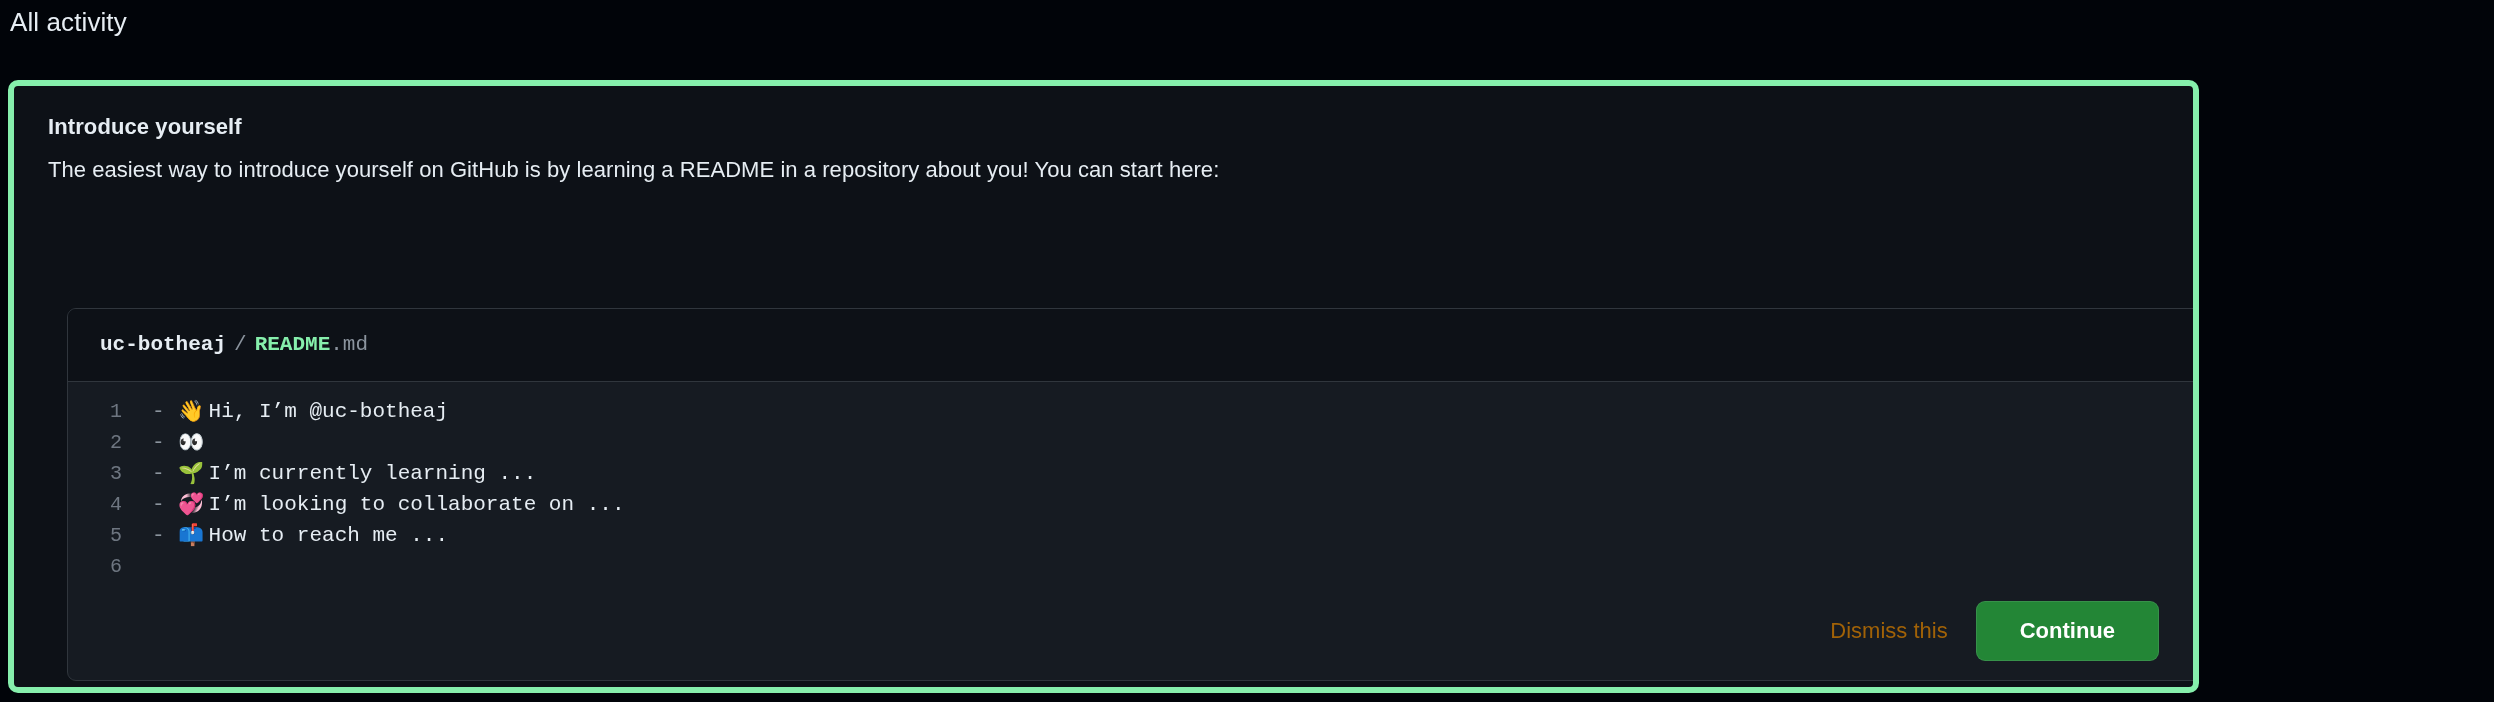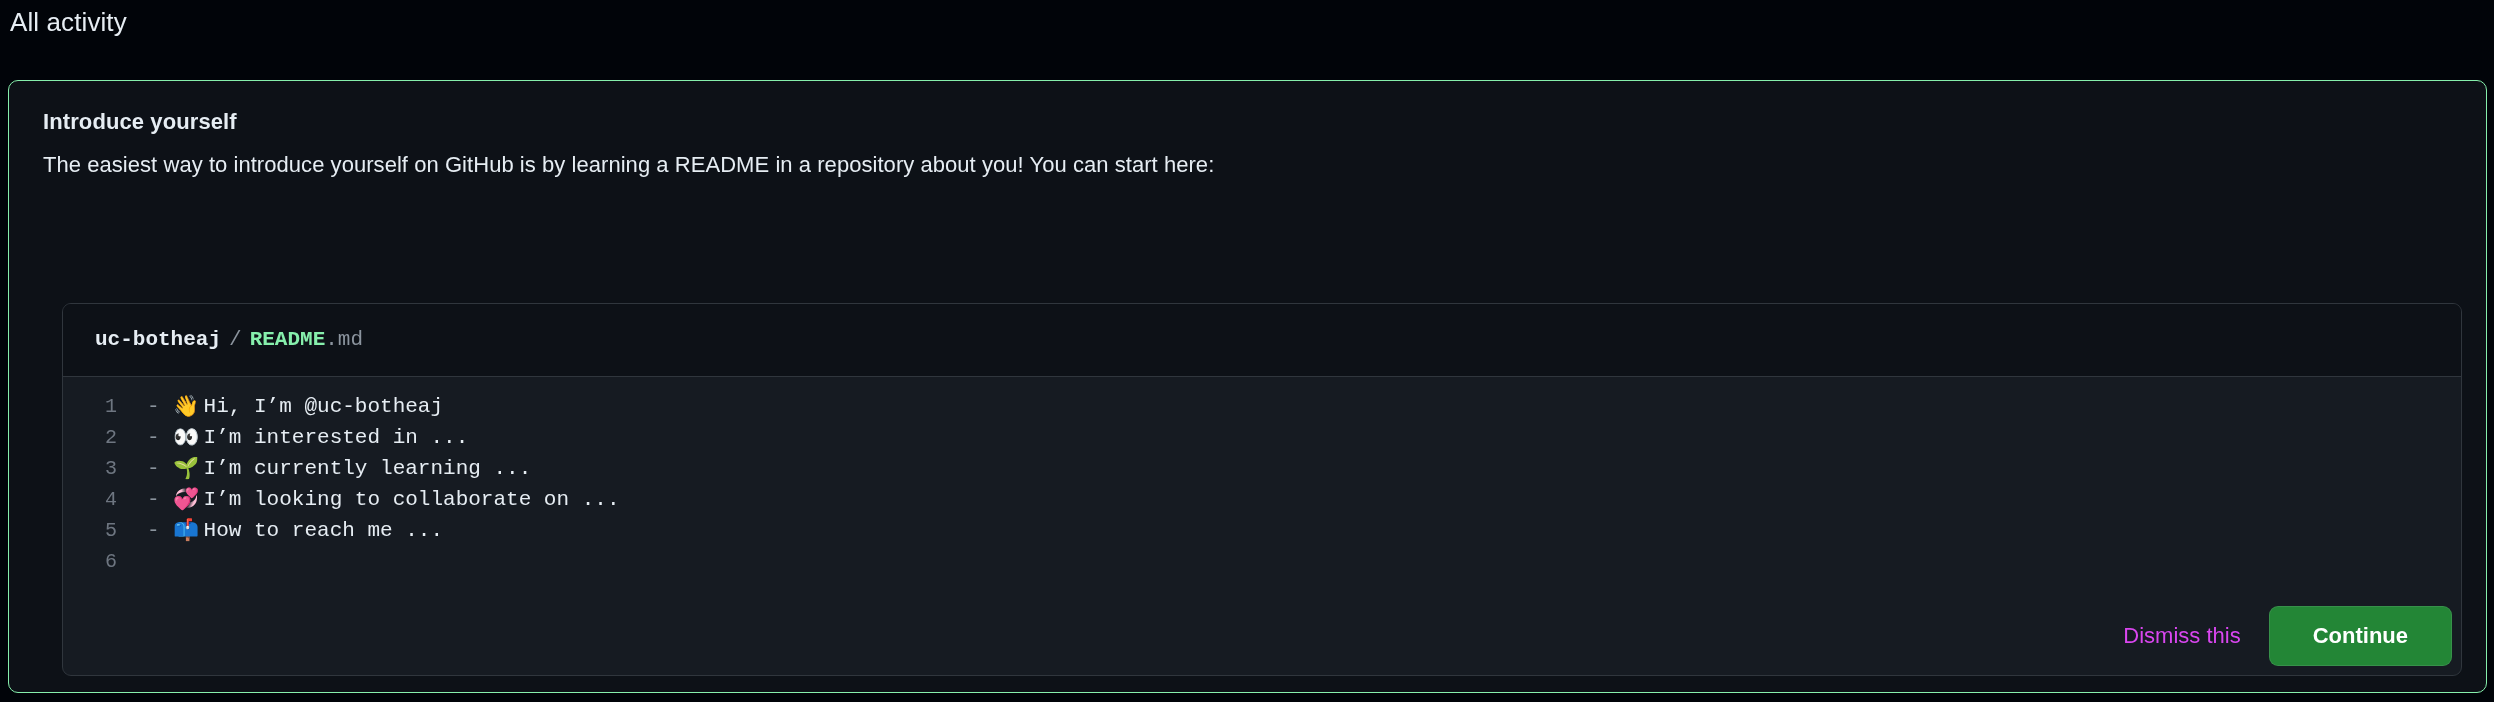--- a/index.html
+++ b/index.html
@@ -32,24 +32,24 @@
     color: #e6edf3;
     letter-spacing: 0.1px;
     white-space: nowrap;
   }
 
   
   .activity-card {
     position: absolute;
     left: 8px;
     top: 80px;
-    width: 2479px;
+    width: 2191px;
     height: 613px;
     background: #0d1117;
-    border: 1px solid #86efac;
+    border: 6px solid #86efac;
     border-radius: 10px;
     overflow: hidden;
   }
 
   .card-inner {
     position: relative;
     padding: 26px 34px 0 34px;
     height: 100%;
   }
 
@@ -172,21 +172,21 @@
   .card-actions {
     position: absolute;
     right: 34px;
     bottom: 26px;
     display: flex;
     align-items: center;
     gap: 28px;
   }
 
   .dismiss-link {
-    color: #d946ef;
+    color: #a16207;
     font-size: 22px;
     line-height: 28px;
     font-weight: 400;
     text-decoration: none;
     cursor: pointer;
     white-space: nowrap;
   }
 
   .continue-button {
     background: #238636;
@@ -222,21 +222,21 @@
           <div class="file-path">
             <span class="file-owner">uc-botheaj</span>
             <span class="file-sep">/</span>
             <span class="file-name">README</span>
             <span class="file-ext">.md</span>
           </div>
         </div>
 
         <div class="file-body" id="code-lines">
             <div class="code-line"><span class="line-no">1</span><span class="line-content"><span class="bullet-dash">-</span><span class="line-emoji">👋</span><span>Hi, I’m @uc-botheaj</span></span></div>
-            <div class="code-line"><span class="line-no">2</span><span class="line-content"><span class="bullet-dash">-</span><span class="line-emoji">👀</span><span>I’m interested in ...</span></span></div>
+            <div class="code-line"><span class="line-no">2</span><span class="line-content"><span class="bullet-dash">-</span><span class="line-emoji">👀</span></span></div>
             <div class="code-line"><span class="line-no">3</span><span class="line-content"><span class="bullet-dash">-</span><span class="line-emoji">🌱</span><span>I’m currently learning ...</span></span></div>
             <div class="code-line"><span class="line-no">4</span><span class="line-content"><span class="bullet-dash">-</span><span class="line-emoji">💞</span><span>I’m looking to collaborate on ...</span></span></div>
             <div class="code-line"><span class="line-no">5</span><span class="line-content"><span class="bullet-dash">-</span><span class="line-emoji">📫</span><span>How to reach me ...</span></span></div>
             <div class="code-line"><span class="line-no">6</span><span class="line-content"></span></div>
           </div>
 
       </div>
 
       <div class="card-actions">
         <a class="dismiss-link">Dismiss this</a>

